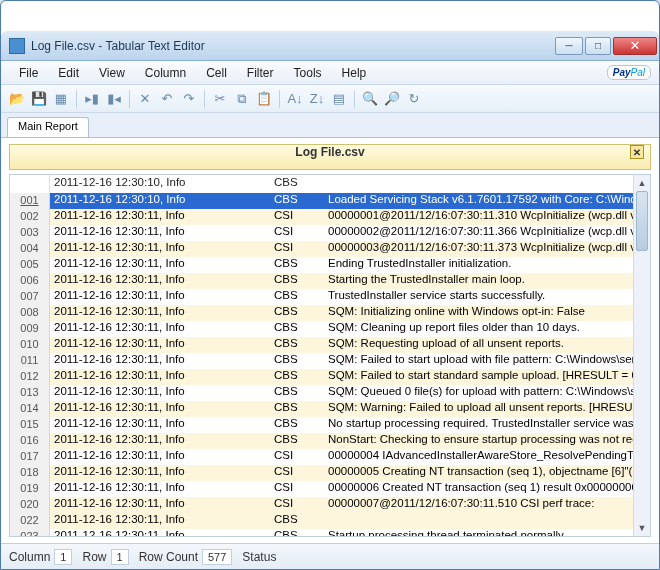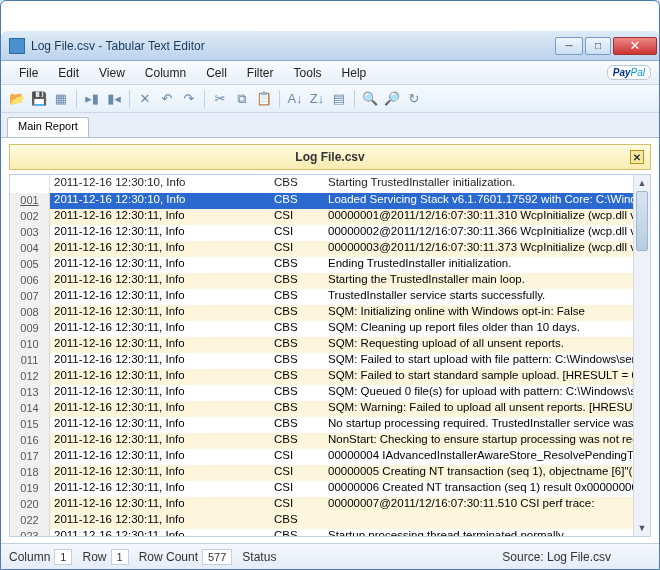--- a/index.html
+++ b/index.html
@@ -15,21 +15,21 @@
 .menubar { height: 24px; background: linear-gradient(#fafcfe,#e8eff8); border-bottom: 1px solid #c8d8e8; display: flex; align-items: center; padding: 0 8px; font-size: 12px; }
 .menubar .mitem { padding: 21px 10px; color: #222; cursor: pointer; }
 .menubar .paypal { margin-left: auto; padding: 1px 5px; border: 1px solid #b8c8d8; background: #fff; font-size: 10px; font-style: italic; border-radius: 6px;}
 .paypal b{color:#003087;font-style:italic;} .paypal i{color:#009cde;font-style:italic;}
 .toolbar { height: 28px; background: linear-gradient(#f6faff,#e6eff8); border-bottom: 1px solid #c8d8e8; display: flex; align-items: center; padding: 0 6px; gap: 2px; }
 .tbtn { width: 20px; height: 20px; display: flex; align-items: center; justify-content: center; font-size: 13px; color: #6a8aaa; cursor: pointer; border-radius: 2px; }
 .tsep { width: 1px; height: 18px; background: #c0d0e0; margin: 0 3px; }
 .tabbar { height: 24px; background: #e8eff8; padding: 4px 12px 0 6px; display: flex; }
 .tab { height: 20px; padding: 2px 10px; font-size: 11px; background: #fff; border: 1px solid #b0c0d0; border-bottom: none; border-radius: 3px 3px 0 0; }
 .content { flex: 1; background: #fff; border-top: 1px solid #b0c0d0; padding: 6px 8px; display: flex; flex-direction: column; overflow: hidden; }
-.filebar { height: 26px; background: linear-gradient(#fffbe0,#f8ecb0); border: 1px solid #d0c070; display: flex; align-items: center; justify-content: center; position: relative; font-size: 12px; font-weight: bold; color: #333; margin-bottom: 4px; }
+.filebar { height: 26px; background: linear-gradient(#fffbe0,#f8ecb0); border: 1px solid #d0c070; display: flex; align-items: flex-start; justify-content: center; position: relative; font-size: 12px; font-weight: bold; color: #333; margin-bottom: 4px; }
 .filebar .closex { position: absolute; right: 6px; width: 14px; height: 14px; border: 1px solid #b09020; background: #f7e8a0; display: flex; align-items: center; justify-content: center; font-size: 10px; cursor: pointer; }
 .gridwrap { flex: 1; border: 1px solid #c0d0e0; display: flex; overflow: hidden; position: relative; }
 .gridinner { flex: 1; overflow: hidden; font-size: 11.5px; }
 .headerrow { height: 18px; display: flex; background: #fff; }
 .headerrow .numcol { width: 40px; border-right: 1px solid #e0e0e0; }
 .headerrow .timecol { width: 222px; padding: 1px 4px; color: #222; }
 .headerrow .srccol { width: 50px; padding: 1px 2px; color: #222; }
 .headerrow .msgcol { flex: 1; padding: 1px 6px; color: #222; white-space: nowrap; overflow: hidden;}
 .row { height: 16px; display: flex; white-space: nowrap; overflow: hidden; }
 .row.alt { background: #fdf6dc; }
@@ -114,21 +114,20 @@
       <span>Log File.csv</span>
       <div class="closex">✕</div>
     </div>
 
     <div class="gridwrap">
       <div class="gridinner">
         <div class="headerrow">
           <div class="numcol"></div>
           <div class="timecol">2011-12-16 12:30:10, Info</div>
           <div class="srccol">CBS</div>
-          <div class="msgcol">Starting TrustedInstaller initialization.</div>
         </div>
         <div id="rows">
             <div class="row sel">
               <div class="numcol">001</div>
               <div class="timecol">2011-12-16 12:30:10, Info</div>
               <div class="srccol">CBS</div>
               <div class="msgcol">Loaded Servicing Stack v6.1.7601.17592 with Core: C:\Window</div>
             </div>
             <div class="row alt">
               <div class="numcol">002</div>
@@ -275,15 +274,14 @@
   </div>
 
   <div class="statusbar">
     <span class="sitem">Column</span>
     <span class="sval">1</span>
     <span class="sitem">Row</span>
     <span class="sval">1</span>
     <span class="sitem">Row Count</span>
     <span class="sval">577</span>
     <span class="sitem">Status</span>
-    <span class="source">Source: Log File.csv</span>
   </div>
 </div>
 
 </body></html>

